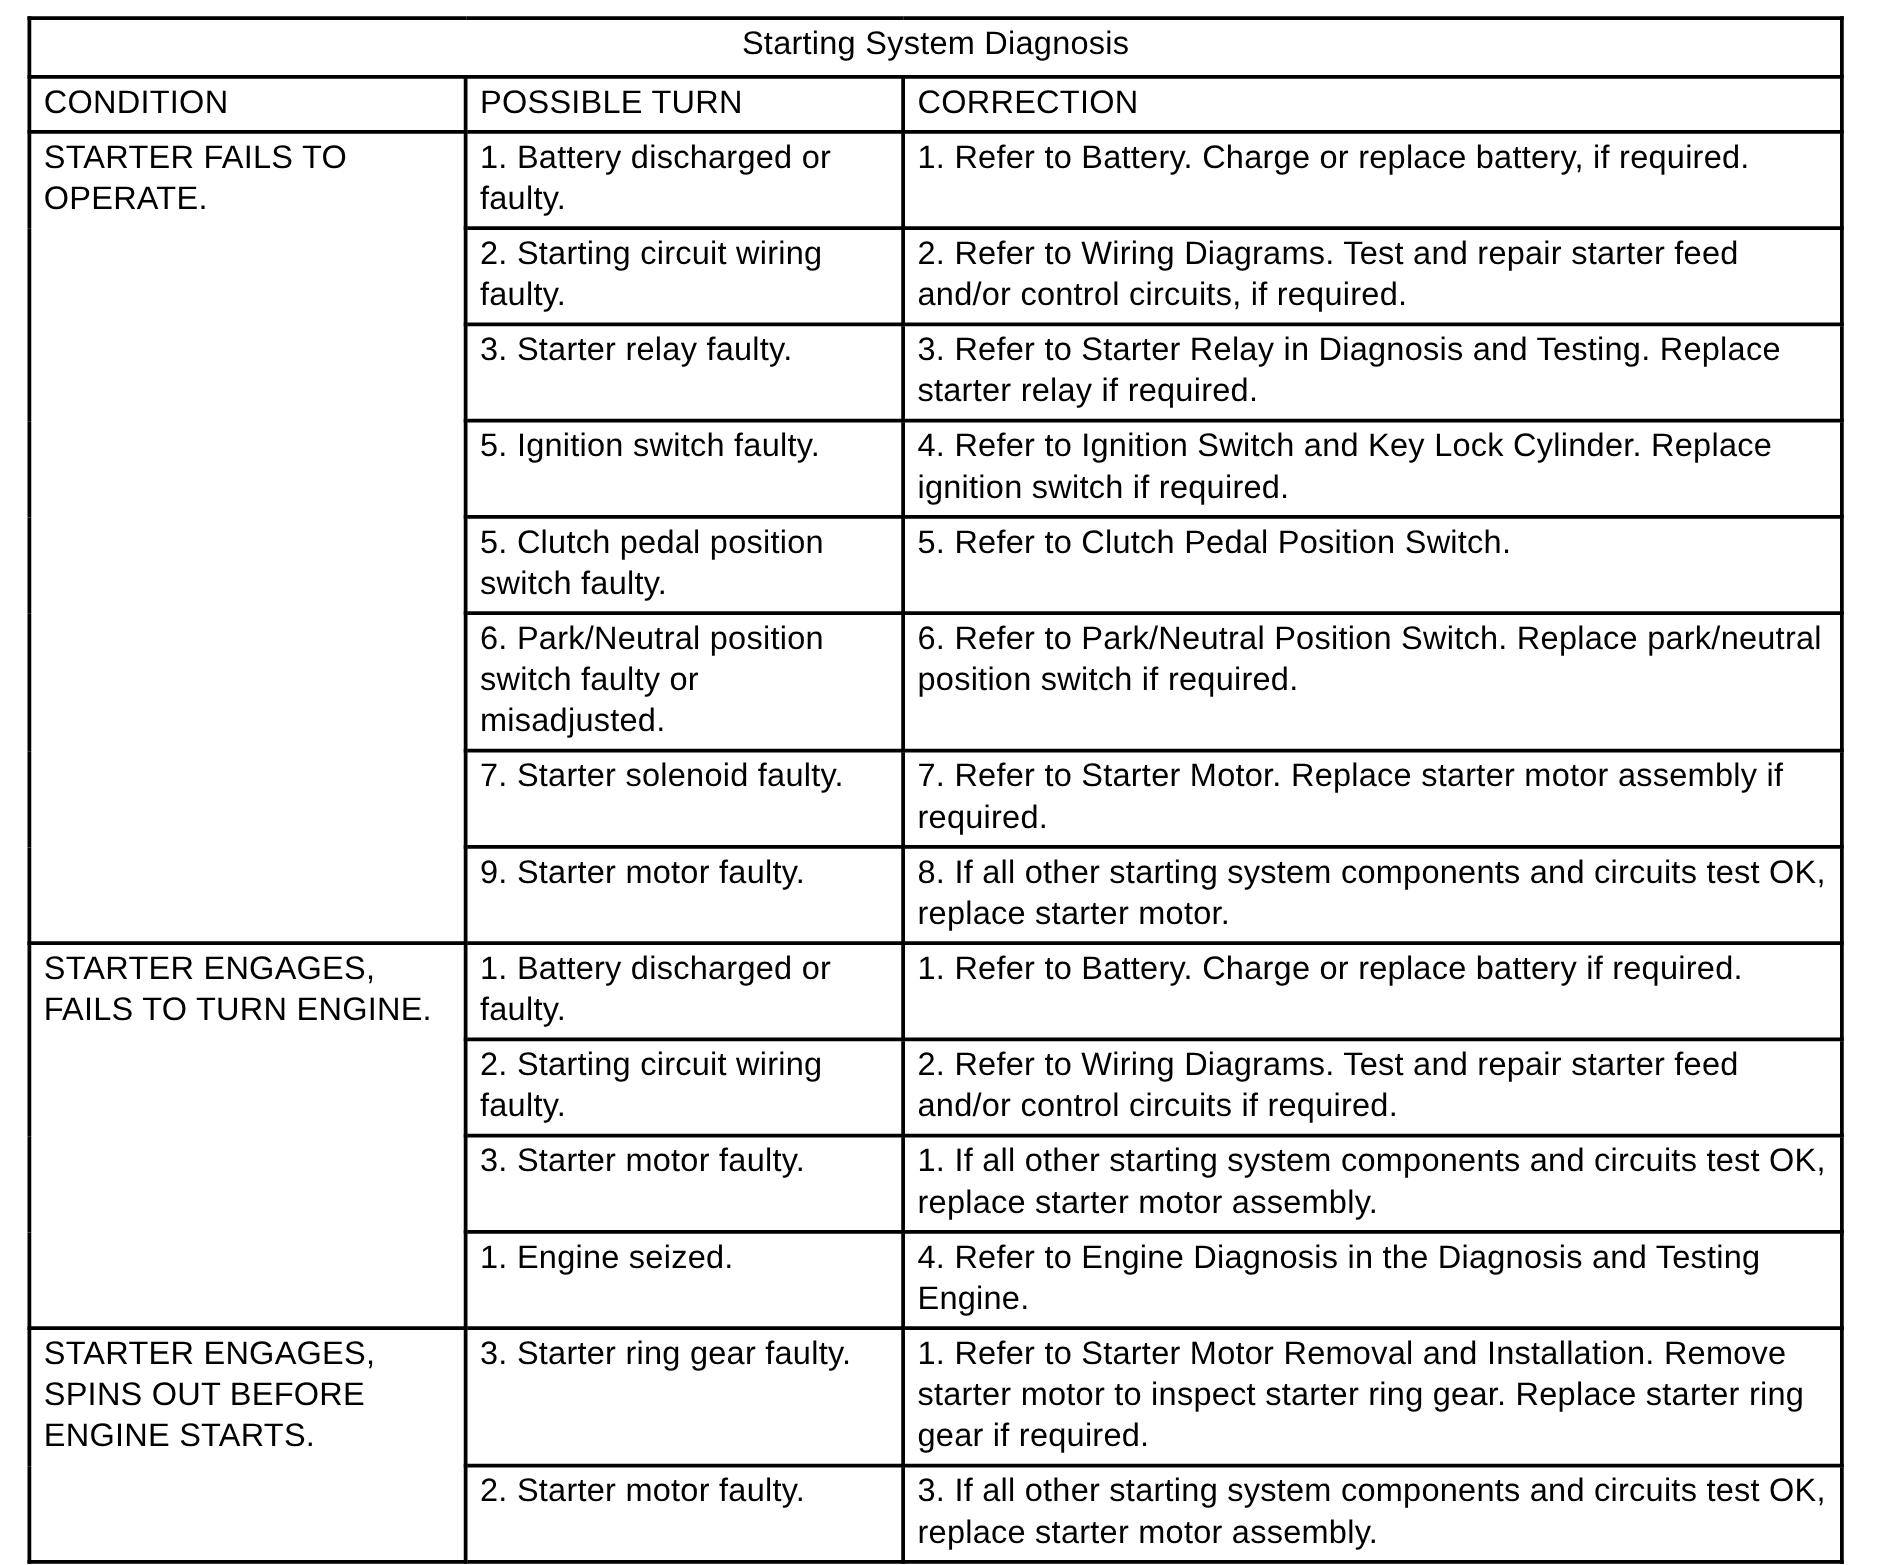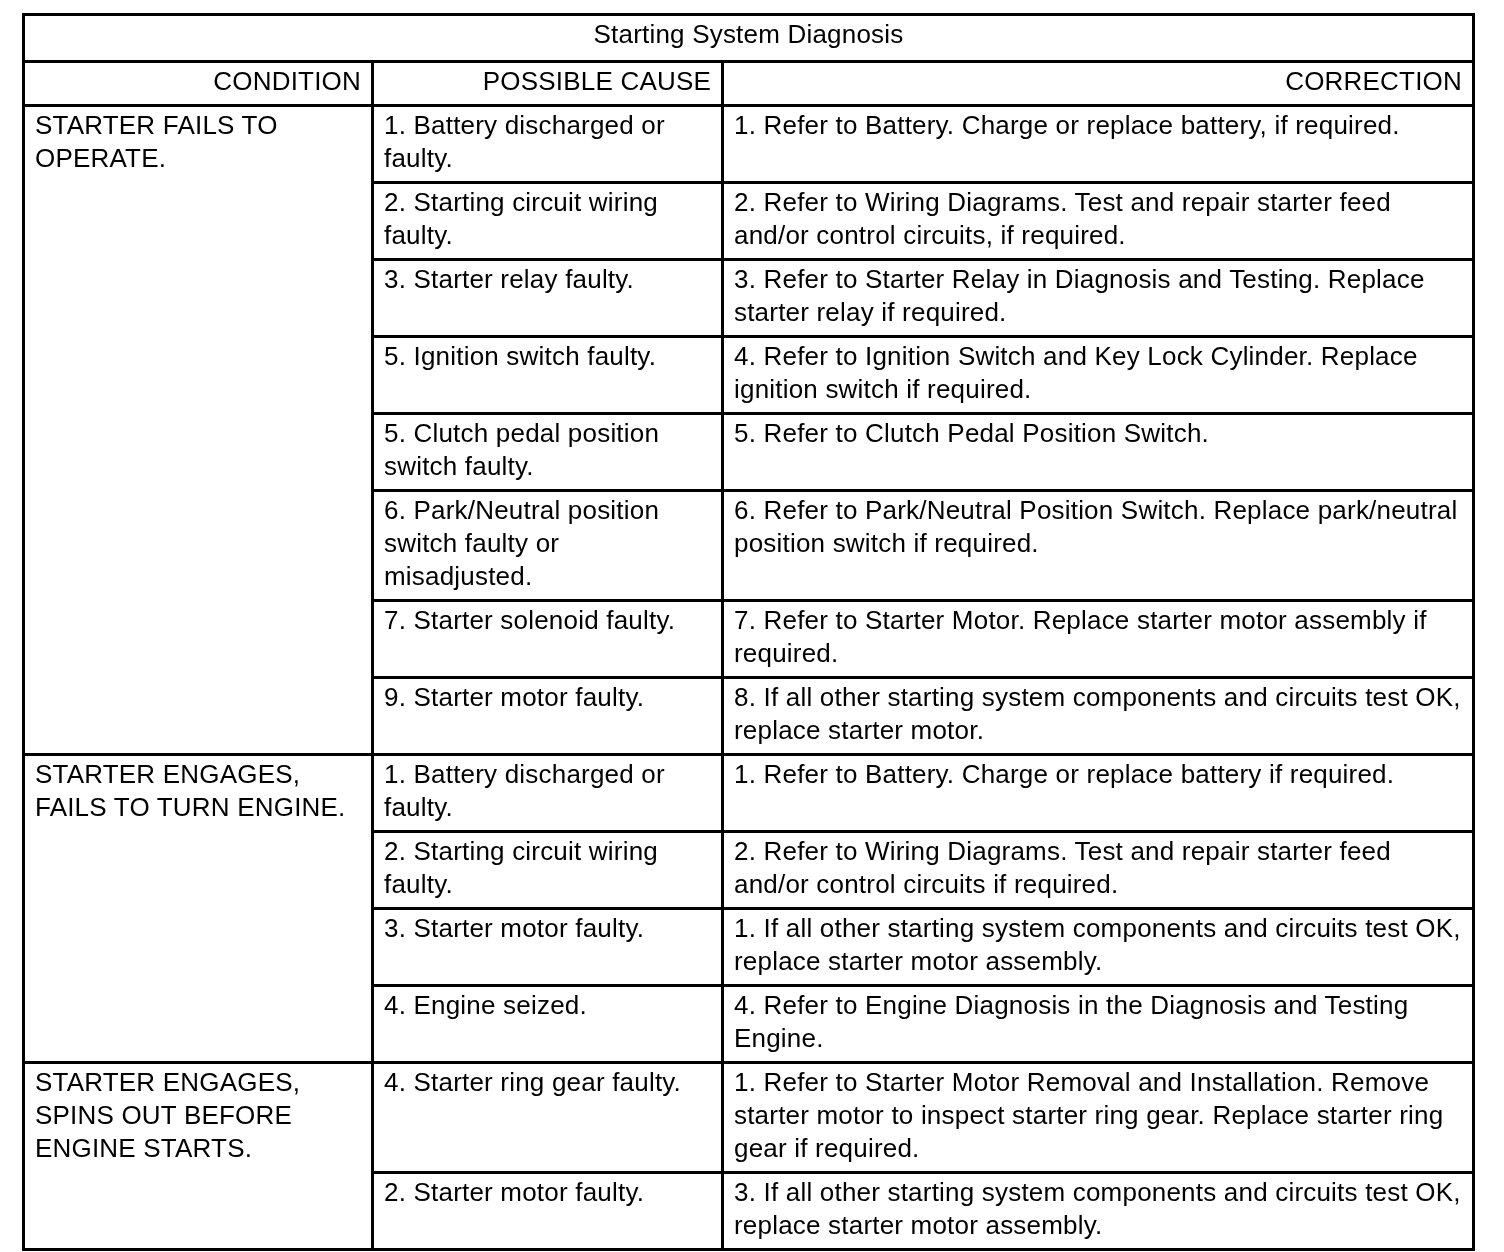--- a/index.html
+++ b/index.html
@@ -14,21 +14,21 @@
   table.diag td, table.diag th {
     border: 3px solid #000;
     font-size: 26px;
     line-height: 33px;
     vertical-align: top;
     font-weight: normal;
     padding: 2px 10px 6px 10px;
     letter-spacing: 0.2px;
   }
   th.title { text-align: center; height: 36px; padding-top: 4px; }
-  th.colhead { text-align: right; height: 32px; padding-top: 2px; margin-top: 29px; }
+  th.colhead { text-align: left; height: 32px; padding-top: 2px; margin-top: 29px; }
   td.cond { padding-left: 10px; }
   td.cause { padding-left: 15px; }
   td.corr { padding-left: 15px; }
   tr.r2 td { height: 65px; }
   tr.r3 td { height: 98px; }
 </style>
 </head>
 <body>
 
 <table class="diag">
@@ -36,21 +36,21 @@
     <col style="width:349px">
     <col style="width:350px">
     <col style="width:751px">
   </colgroup>
   <tbody>
       <tr>
     <th class="title" colspan="3">Starting System Diagnosis</th>
   </tr>
   <tr>
     <th class="colhead">CONDITION</th>
-    <th class="colhead">POSSIBLE CAUSE</th>
+    <th class="colhead">POSSIBLE TURN</th>
     <th class="colhead">CORRECTION</th>
   </tr>
 
   <tr class="r2">
     <td class="cond" rowspan="8">STARTER FAILS TO OPERATE.</td>
     <td class="cause">1. Battery discharged or faulty.</td>
     <td class="corr">1. Refer to Battery. Charge or replace battery, if required.</td>
   </tr>
   <tr class="r2">
     <td class="cause">2. Starting circuit wiring faulty.</td>
@@ -88,27 +88,27 @@
   </tr>
   <tr class="r2">
     <td class="cause">2. Starting circuit wiring faulty.</td>
     <td class="corr">2. Refer to Wiring Diagrams. Test and repair starter feed and/or control circuits if required.</td>
   </tr>
   <tr class="r2">
     <td class="cause">3. Starter motor faulty.</td>
     <td class="corr">1. If all other starting system components and circuits test OK, replace starter motor assembly.</td>
   </tr>
   <tr class="r2">
-    <td class="cause">4. Engine seized.</td>
+    <td class="cause">1. Engine seized.</td>
     <td class="corr">4. Refer to Engine Diagnosis in the Diagnosis and Testing Engine.</td>
   </tr>
 
   <tr class="r3">
     <td class="cond" rowspan="2">STARTER ENGAGES, SPINS OUT BEFORE ENGINE STARTS.</td>
-    <td class="cause">4. Starter ring gear faulty.</td>
+    <td class="cause">3. Starter ring gear faulty.</td>
     <td class="corr">1. Refer to Starter Motor Removal and Installation. Remove starter motor to inspect starter ring gear. Replace starter ring gear if required.</td>
   </tr>
   <tr class="r2">
     <td class="cause">2. Starter motor faulty.</td>
     <td class="corr">3. If all other starting system components and circuits test OK, replace starter motor assembly.</td>
   </tr>
 </tbody>
   </table>
 
 </body></html>

